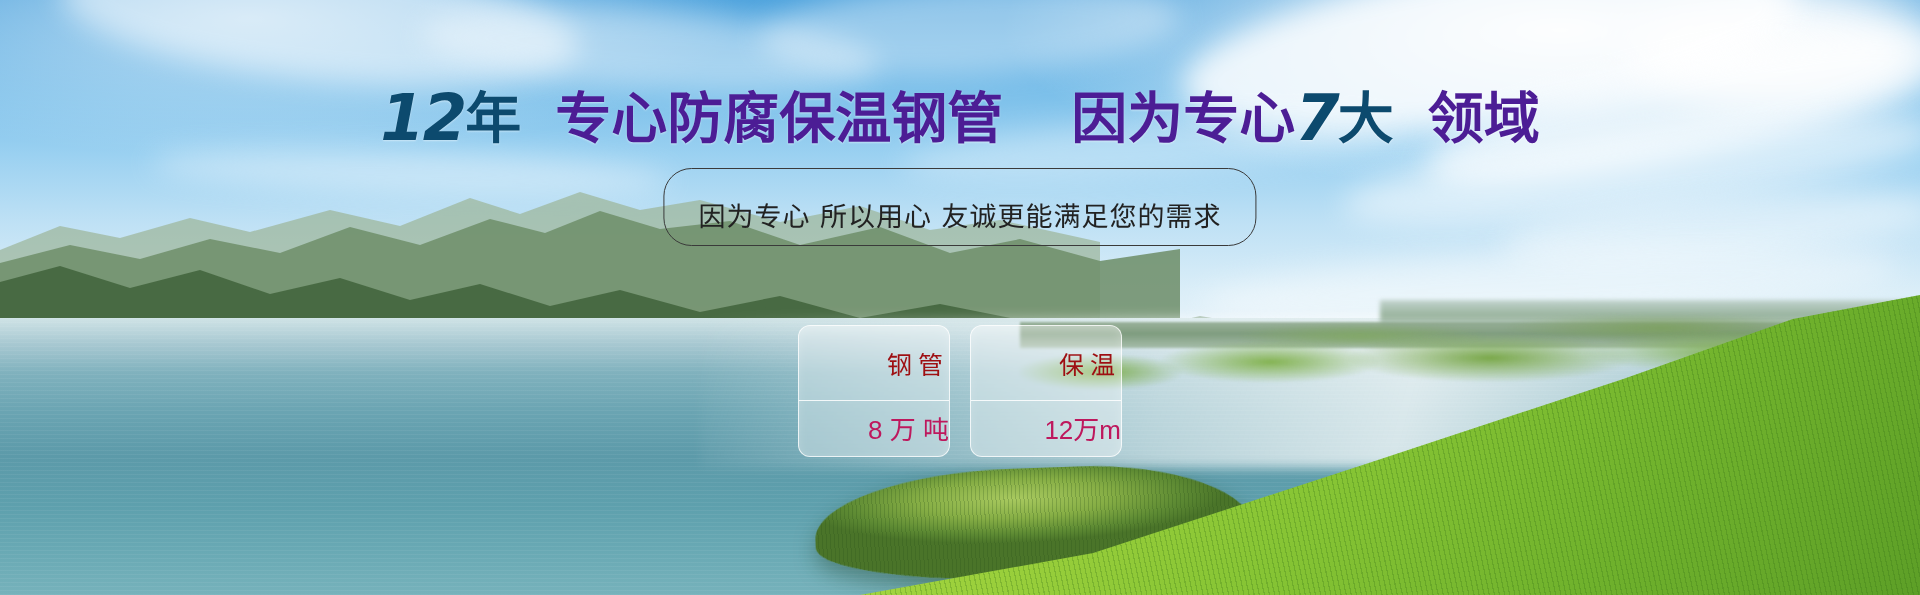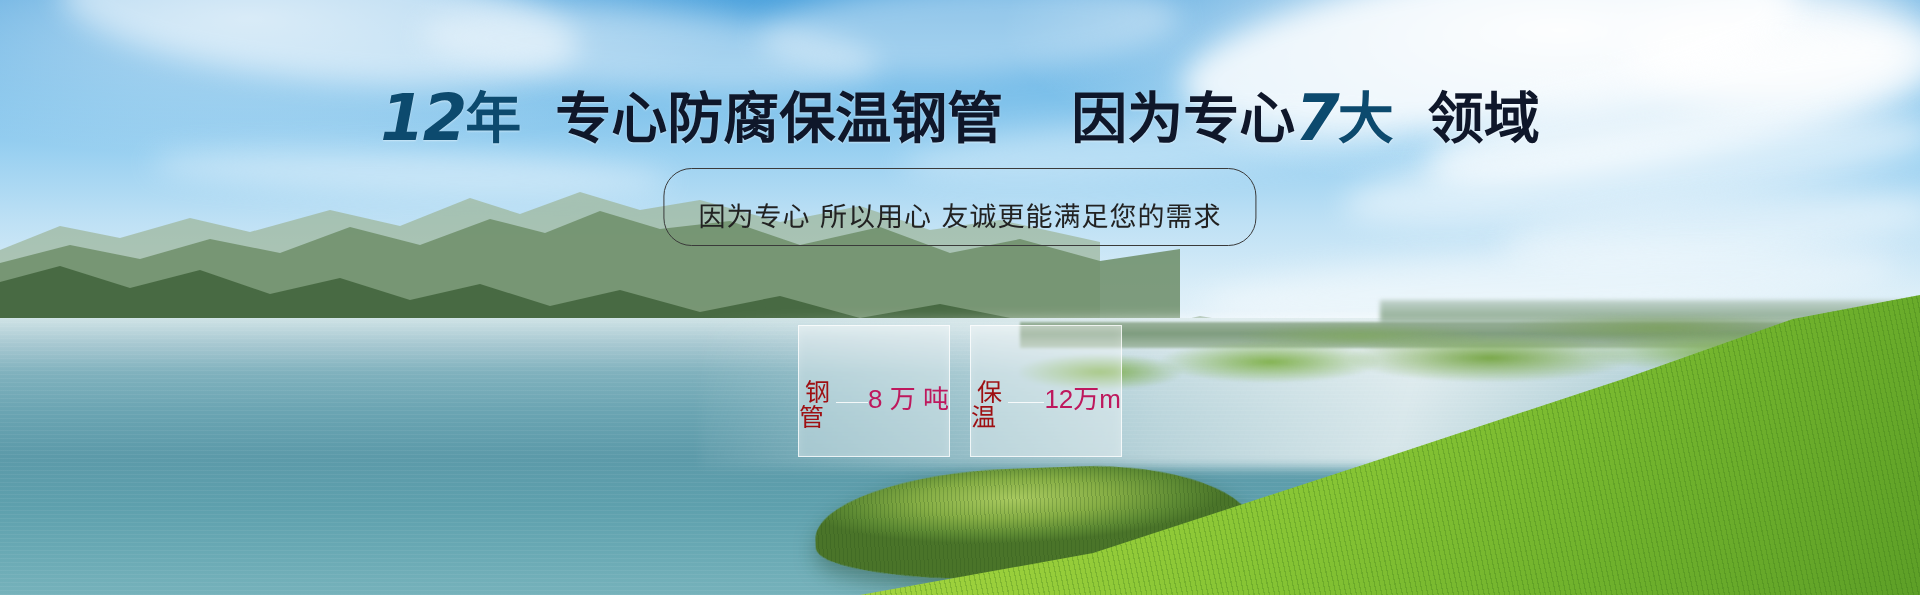--- a/index.html
+++ b/index.html
@@ -163,21 +163,21 @@
     color:#262626;
     text-shadow:0 1px 2px rgba(255,255,255,.45);
   }
   .headline .num{
     font-size:64px;
     font-style:italic;
     letter-spacing:-2px;
     vertical-align:-2px;
   }
   .hl-red{color:#0c4a6e;}
-  .hl-dark{color:#0f172a;margin-left:34px;}
+  .hl-dark{color:#4c1d95;margin-left:34px;}
   .hl-gap{display:inline-block;width:34px;}
 
   
   .pill{
     position:absolute;left:50%;top:168px;
     transform:translateX(-50%);
     padding:26px 34px 11px 34px;
     border:1.6px solid #3a3a3a;
     border-radius:28px;
     font-family:"DejaVu Sans","Liberation Sans",sans-serif;
@@ -190,26 +190,26 @@
 
   
   .cards{
     position:absolute;left:50%;top:325px;
     transform:translateX(-50%);
     display:flex;
     gap:20px;
   }
   .card{
     width:150px;height:130px;
-    border-radius:0;
+    border-radius:12px;
     border:1px solid rgba(255,255,255,.78);
     background:rgba(255,255,255,.34);
     backdrop-filter:blur(1px);
-    display:flex;flex-direction:row;
-    align-items:center;
+    display:flex;flex-direction:column;
+    align-items:flex-end;
     box-shadow:0 2px 10px rgba(255,255,255,.18) inset;
   }
   .card-title{
     font-family:"DejaVu Sans","Liberation Sans",sans-serif;
     font-size:25px;
     color:#9e0f12;
     letter-spacing:6px;
     text-indent:6px;
     margin-top:27px;
     line-height:1;

